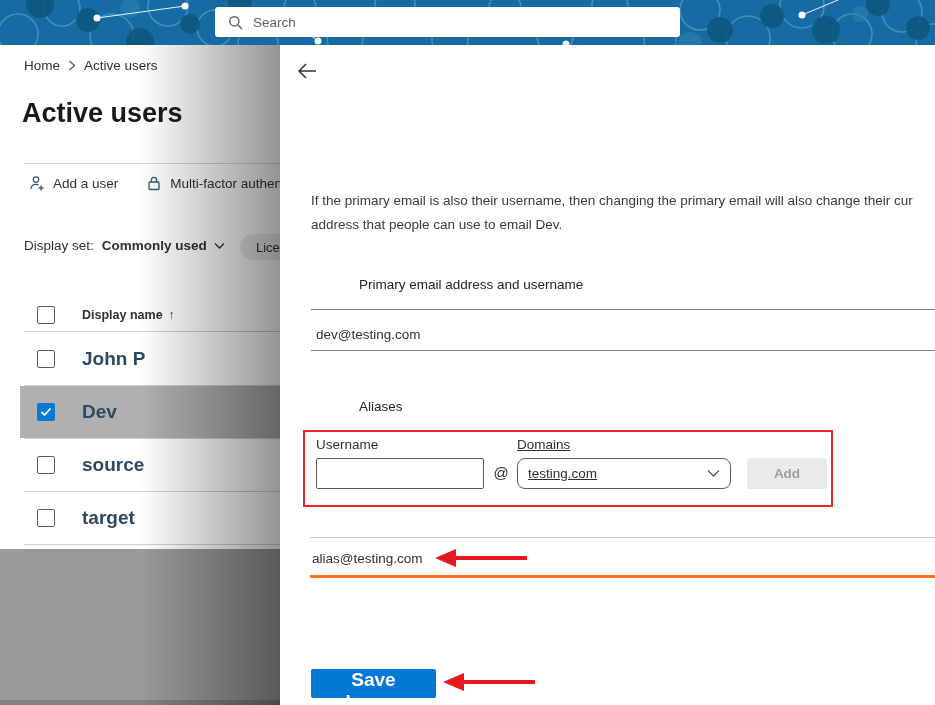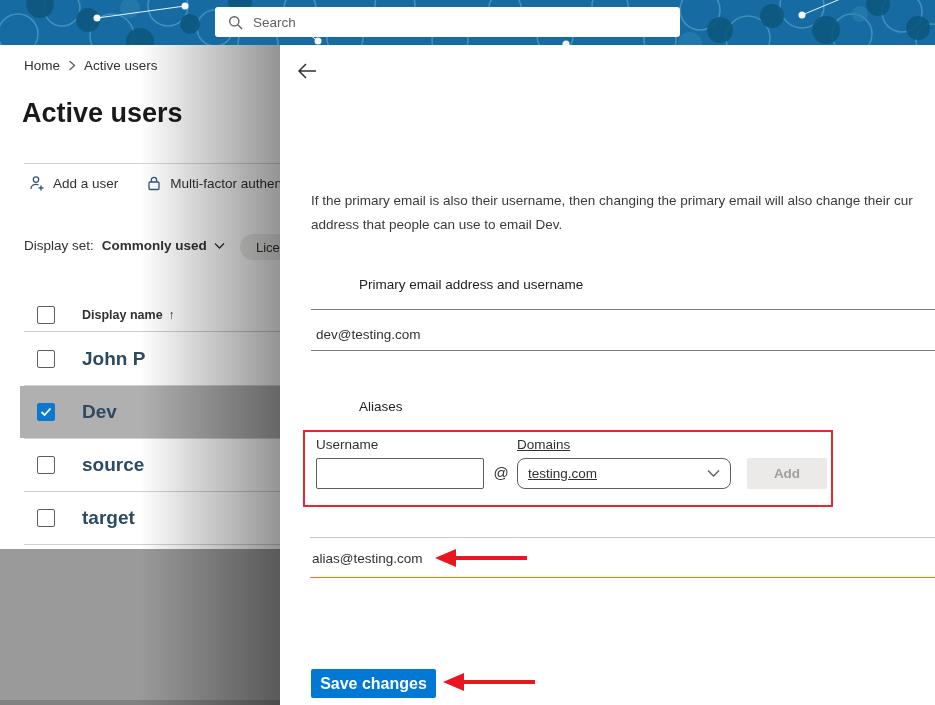--- a/index.html
+++ b/index.html
@@ -62,24 +62,24 @@
   .field-label { position:absolute; font-size:13.5px; color:#323130; }
   .text-input { position:absolute; left:36px; top:413px; width:168px; height:31px; border:1px solid #5f5d5b;
                 border-radius:2px; font-size:13.5px; padding:0 8px; font-family:"Liberation Sans",sans-serif; }
   .at { position:absolute; left:210px; top:419px; width:22px; text-align:center; font-size:15px; color:#323130; }
   .select { position:absolute; left:237px; top:413px; width:214px; height:31px; border:1px solid #5f5d5b;
             border-radius:8px; display:flex; align-items:center; padding:0 10px; font-size:13.5px; color:#323130; cursor:pointer;text-decoration:underline; }
   .select .sel-text { flex:1; }
   .add-btn { position:absolute; left:467px; top:413px; width:80px; height:31px; background:#eceae8; border:none;
              border-radius:2px; font-size:13.5px; font-weight:600; color:#a19f9d; font-family:"Liberation Sans",sans-serif; }
   .alias-row { position:absolute; left:30px; top:492px; width:625px; height:41px; line-height:41px;
-               border-top:1px solid #c8c6c4; border-bottom:1px solid #f97316; padding-left:2px;
+               border-top:1px solid #c8c6c4; border-bottom:3px solid #f97316; padding-left:2px;
                font-size:13.5px; color:#323130; }
   .save-btn { position:absolute; left:31px; top:624px; width:125px; height:29px; background:#0078d4; color:#fff;
-              border:none; border-radius:2px; font-size:16px; font-weight:700; cursor:pointer;
+              border:none; border-radius:2px; font-size:19px; font-weight:700; cursor:pointer;
               font-family:"Liberation Sans",sans-serif; }
 
   
   .arrow { position:absolute; display:flex; align-items:center; pointer-events:none; }
   .arrow-head { width:0; height:0; border-top:9px solid transparent; border-bottom:9px solid transparent;
                 border-right:21px solid #e8161f; }
   .arrow-tail { width:71px; height:4px; background:#e8161f; }
   .arrow.alias { left:155px; top:504px; }
   .arrow.save  { left:163px; top:628px; }
 </style>

